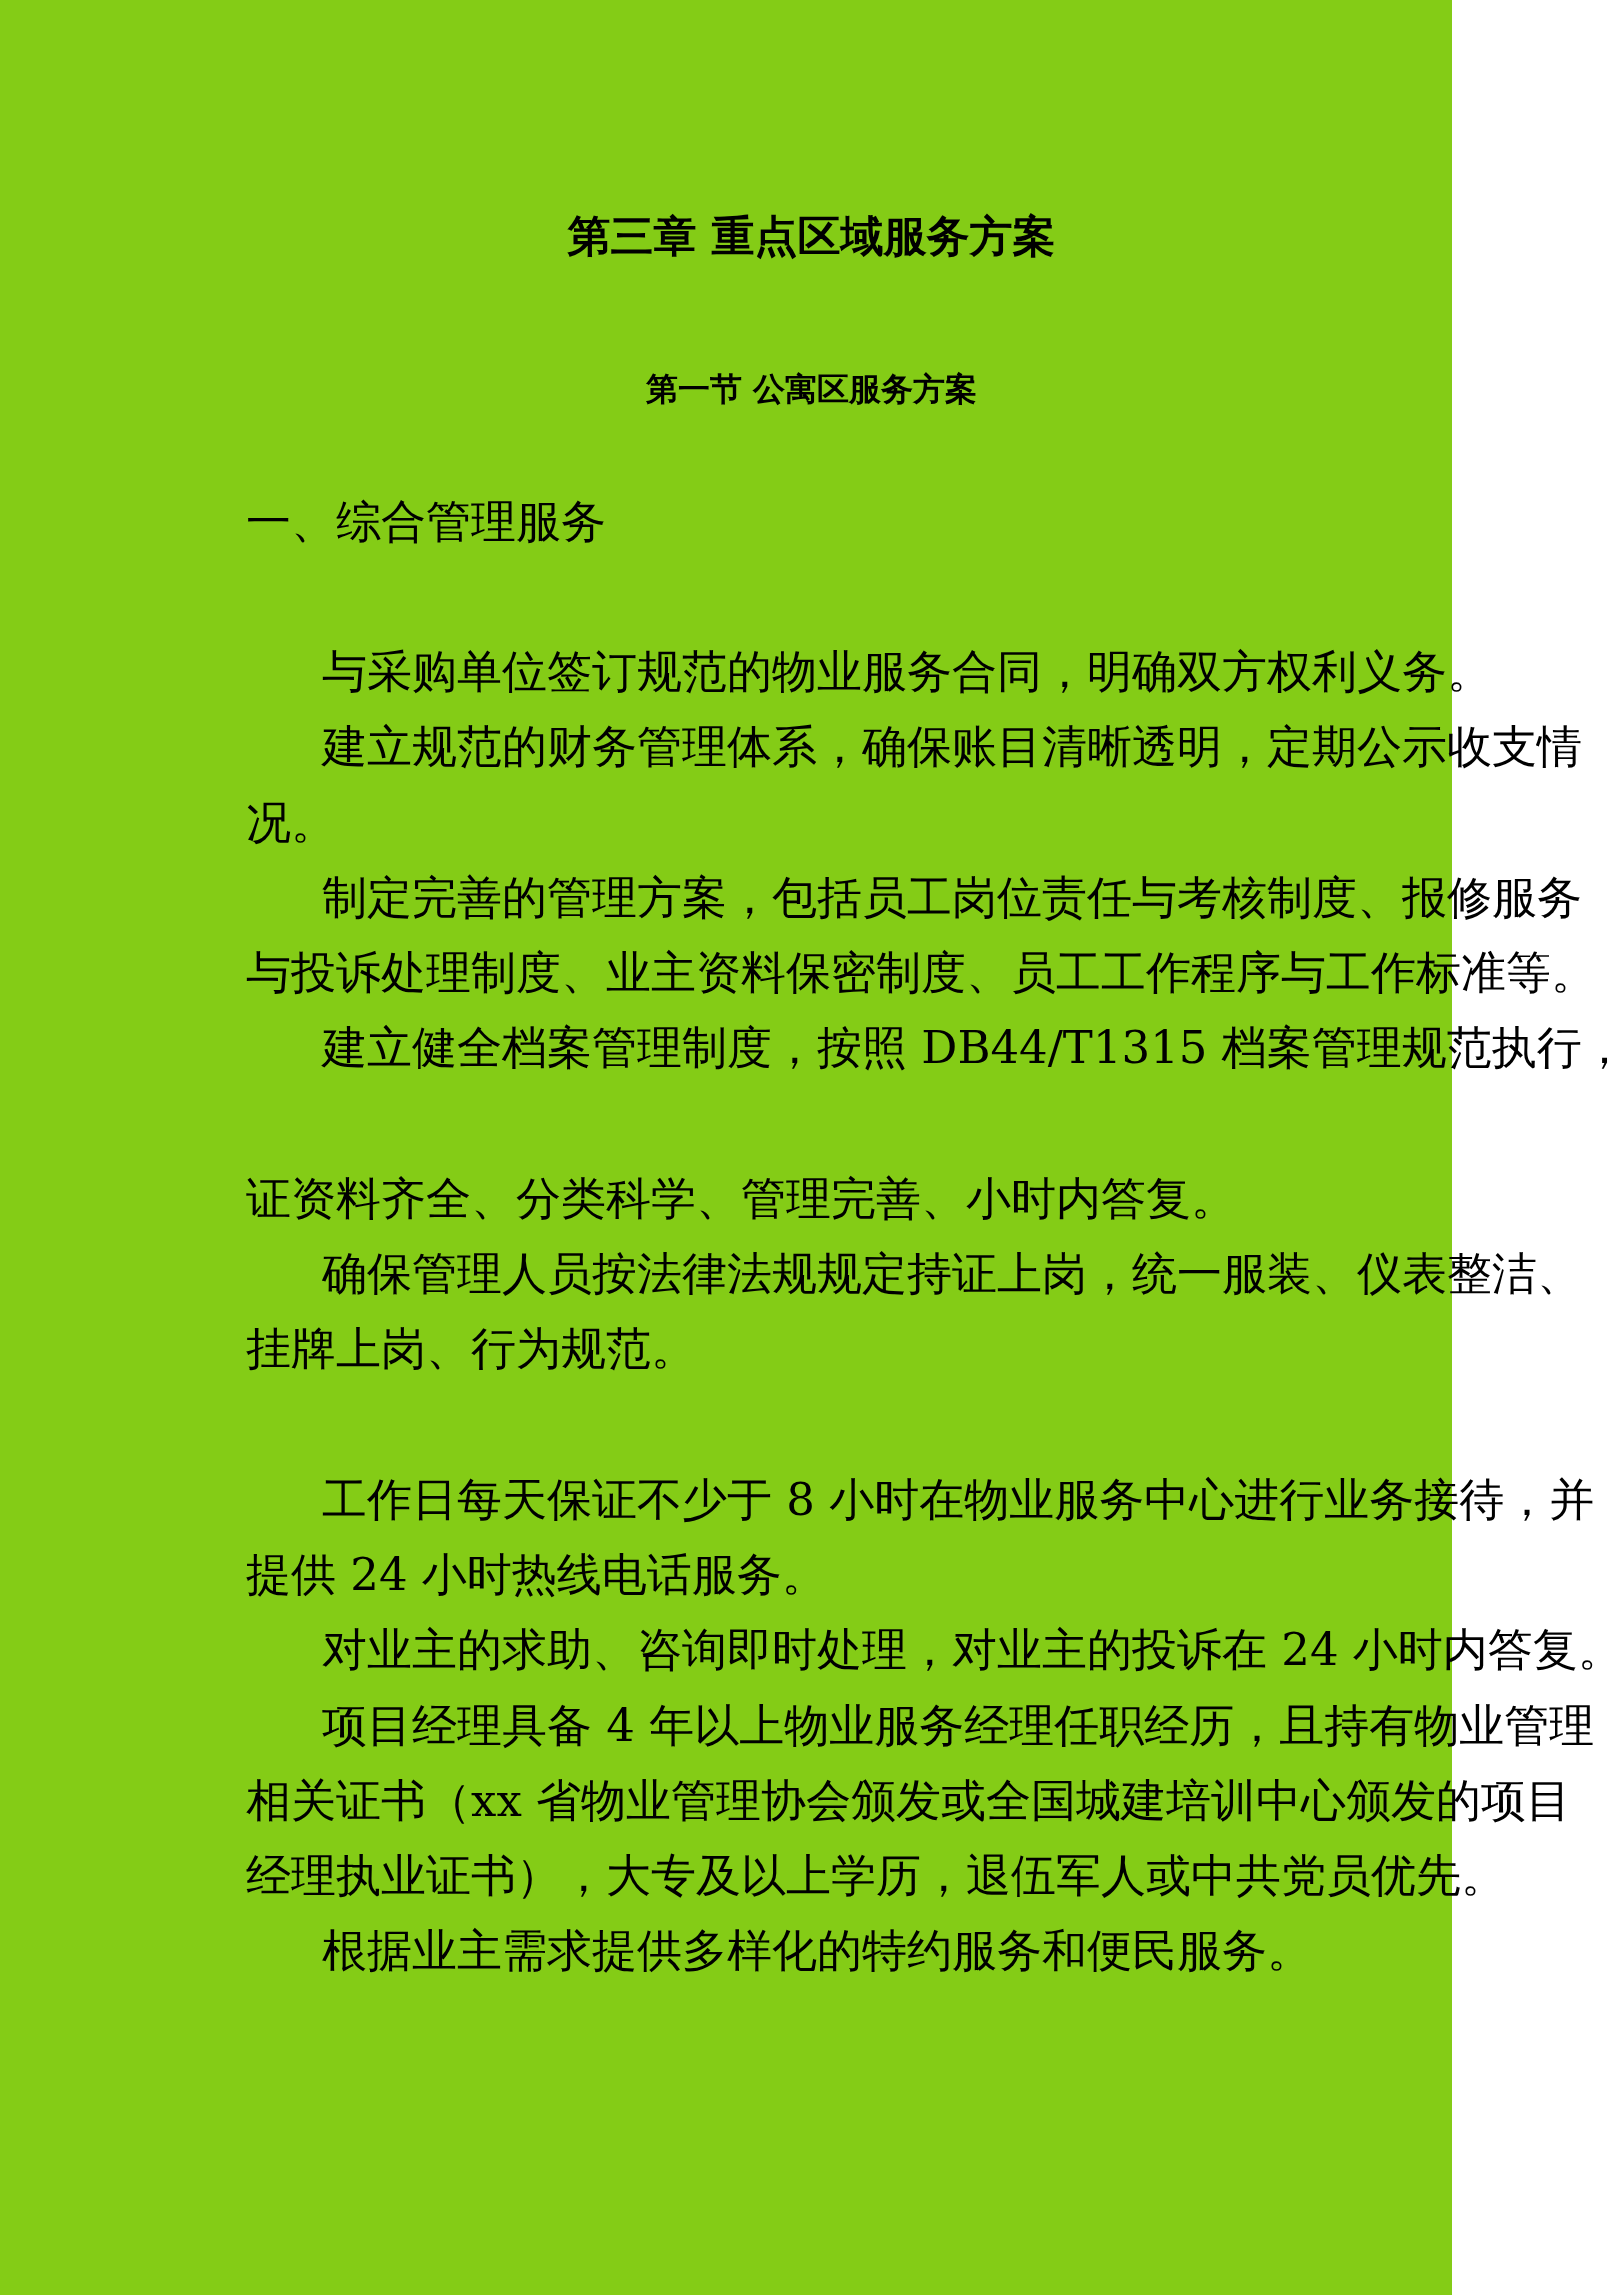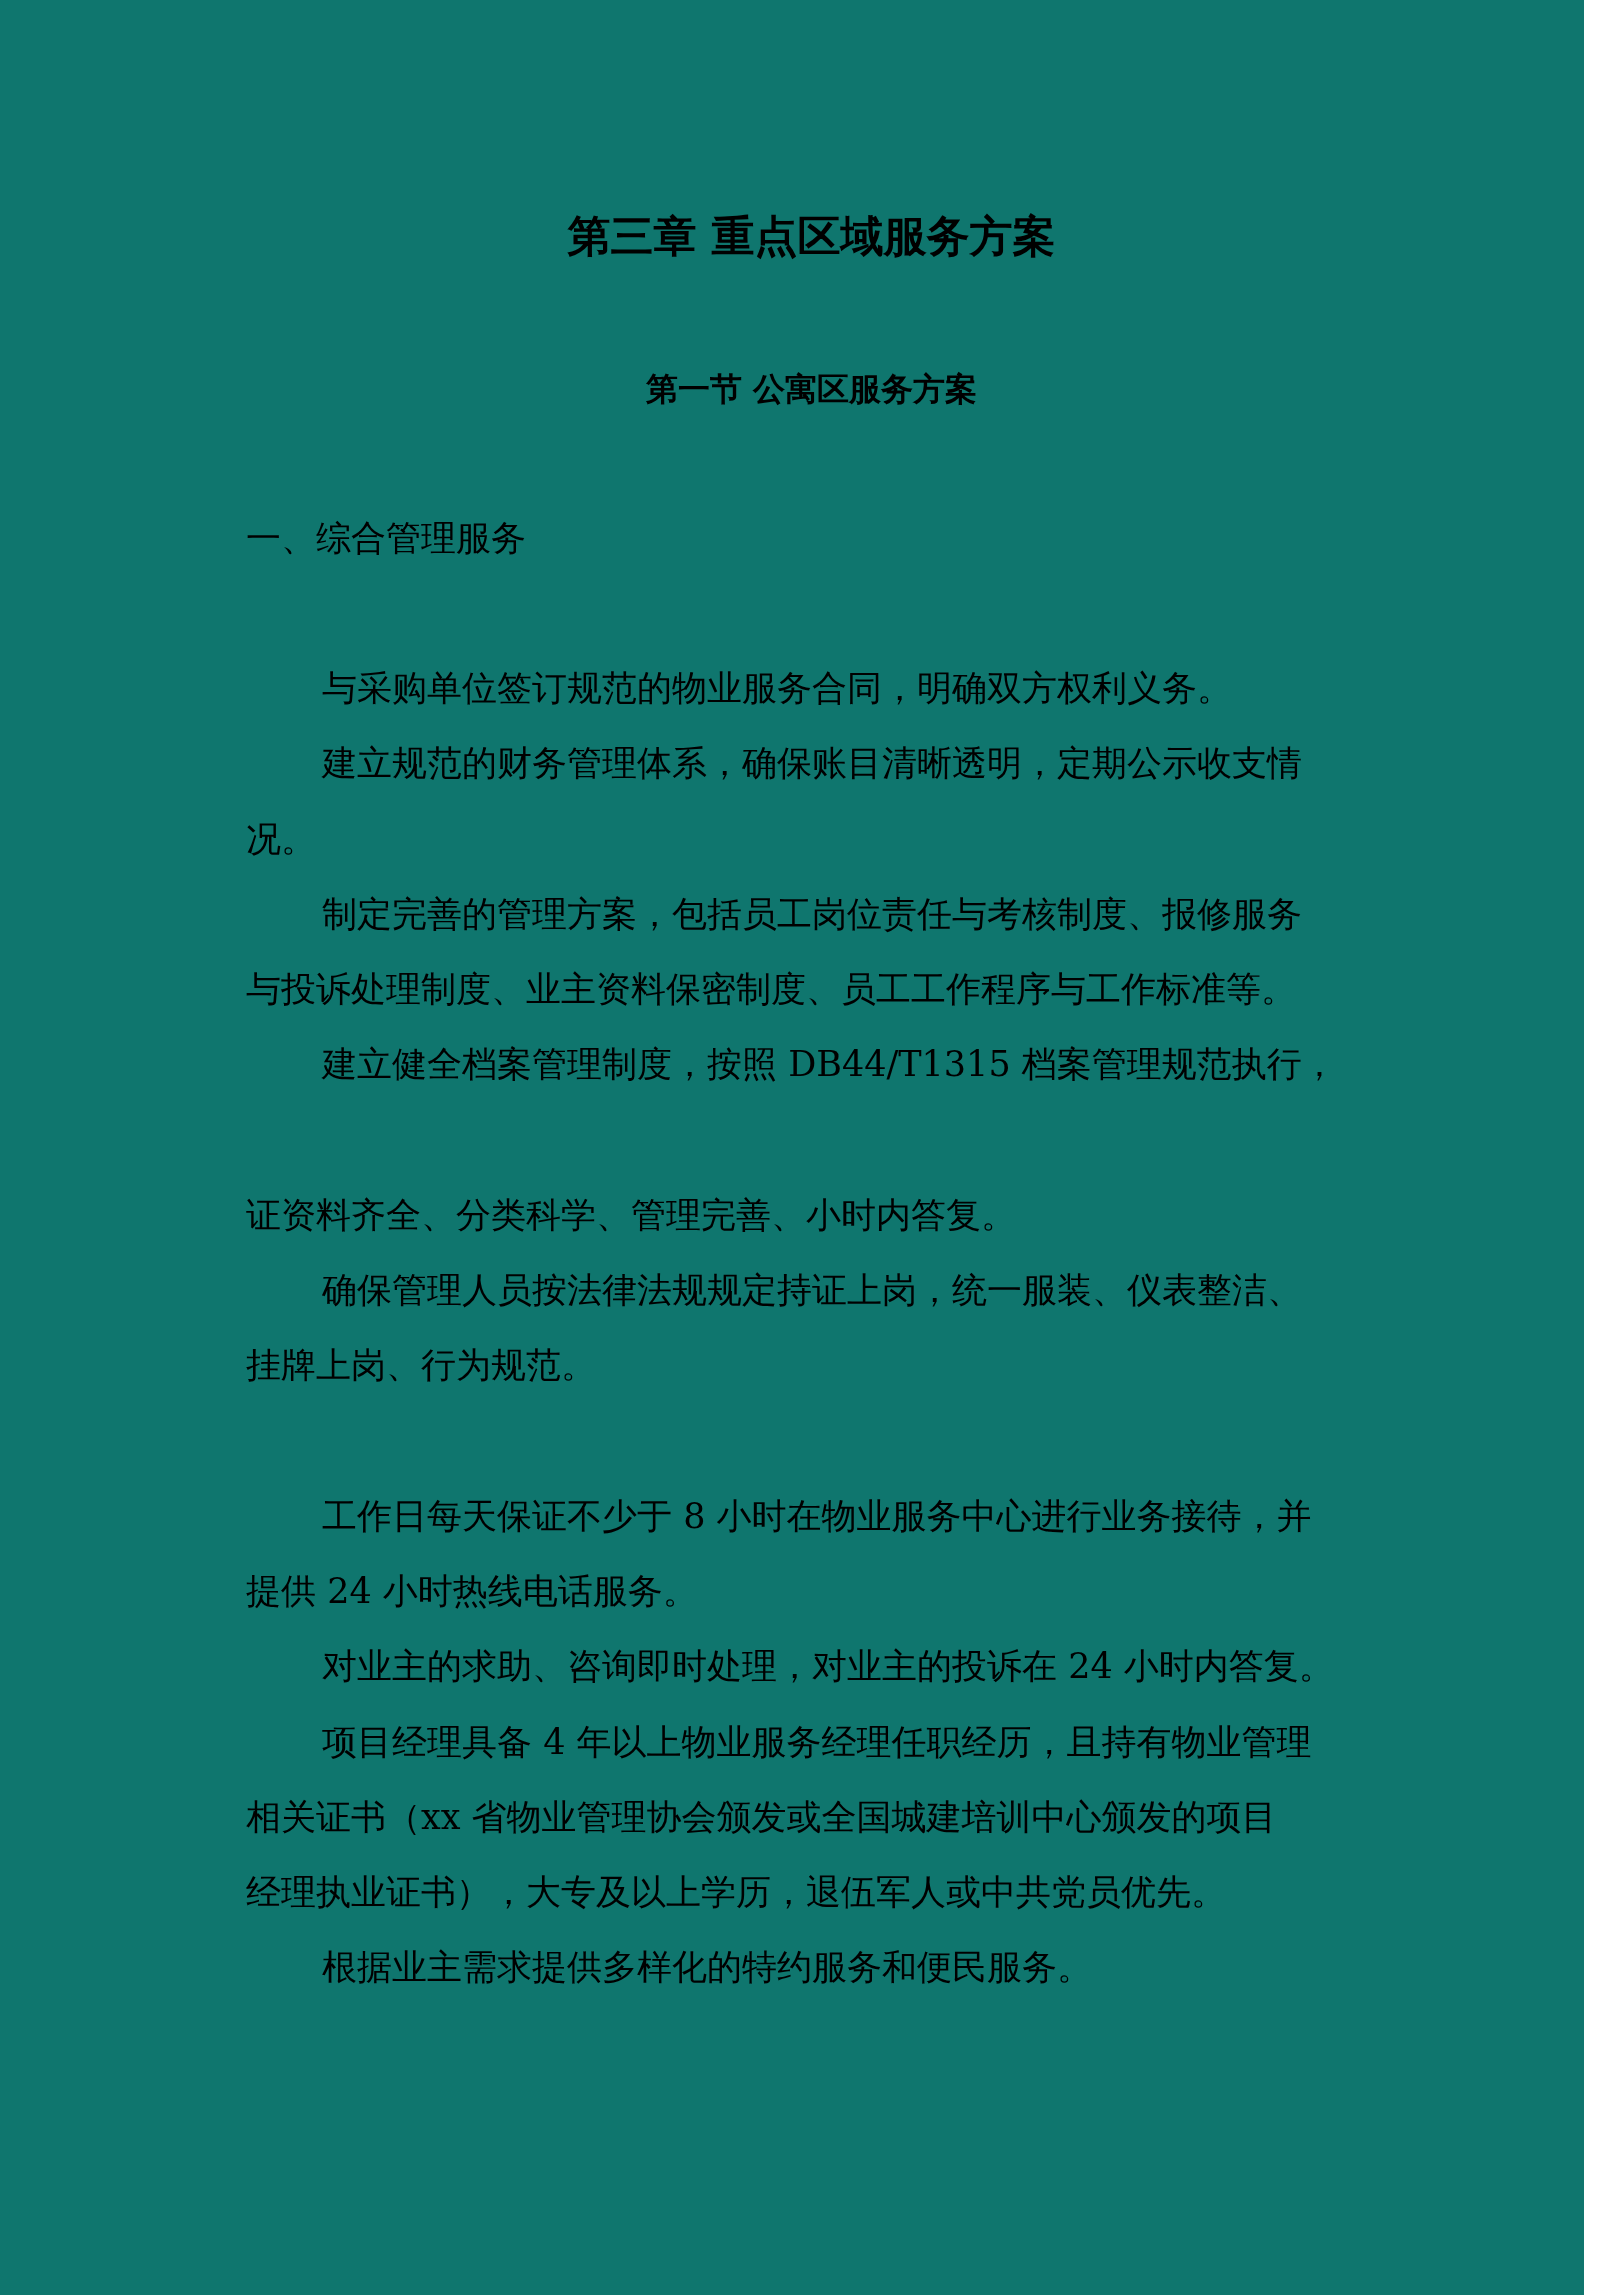--- a/index.html
+++ b/index.html
@@ -1,23 +1,23 @@
 <!DOCTYPE html>
 <html style="font-size:10.5px"><head>
 <meta charset="utf-8">
 <style>
   html, body { margin: 0; padding: 0; background: #ffffff; }
   body { width: 1623px; height: 2295px; position: relative; overflow: hidden;
          font-family: "DejaVu Serif", "Liberation Serif", serif; color: #000; }
-  .page { position: absolute; left: 0; top: 0; width: 1584px; height: 2295px; background: #0f766e; }
+  .page { position: absolute; left: 0; top: 0; width: 1452px; height: 2295px; background: #84cc16; }
   .title { position: absolute; left: 0; width: 1623px; text-align: center;
            font-family: "DejaVu Sans", "Liberation Sans", sans-serif; font-weight: bold; white-space: nowrap; }
   .chapter { top: 208px; font-size: 43px; }
   .section { top: 368px; font-size: 32px; }
-  .line { position: absolute; left: 246px; font-size: 35px; line-height: 46px; white-space: nowrap; margin-top: 16px; }
+  .line { position: absolute; left: 246px; font-size: 45px; line-height: 46px; white-space: nowrap; }
   .line.indent { left: 322px; }
 </style>
 </head>
 <body>
 
 <div class="page">
   <div class="title chapter">第三章  重点区域服务方案</div>
   <div class="title section">第一节  公寓区服务方案</div>
 
   <div class="line" style="top:499px">一、综合管理服务</div>

